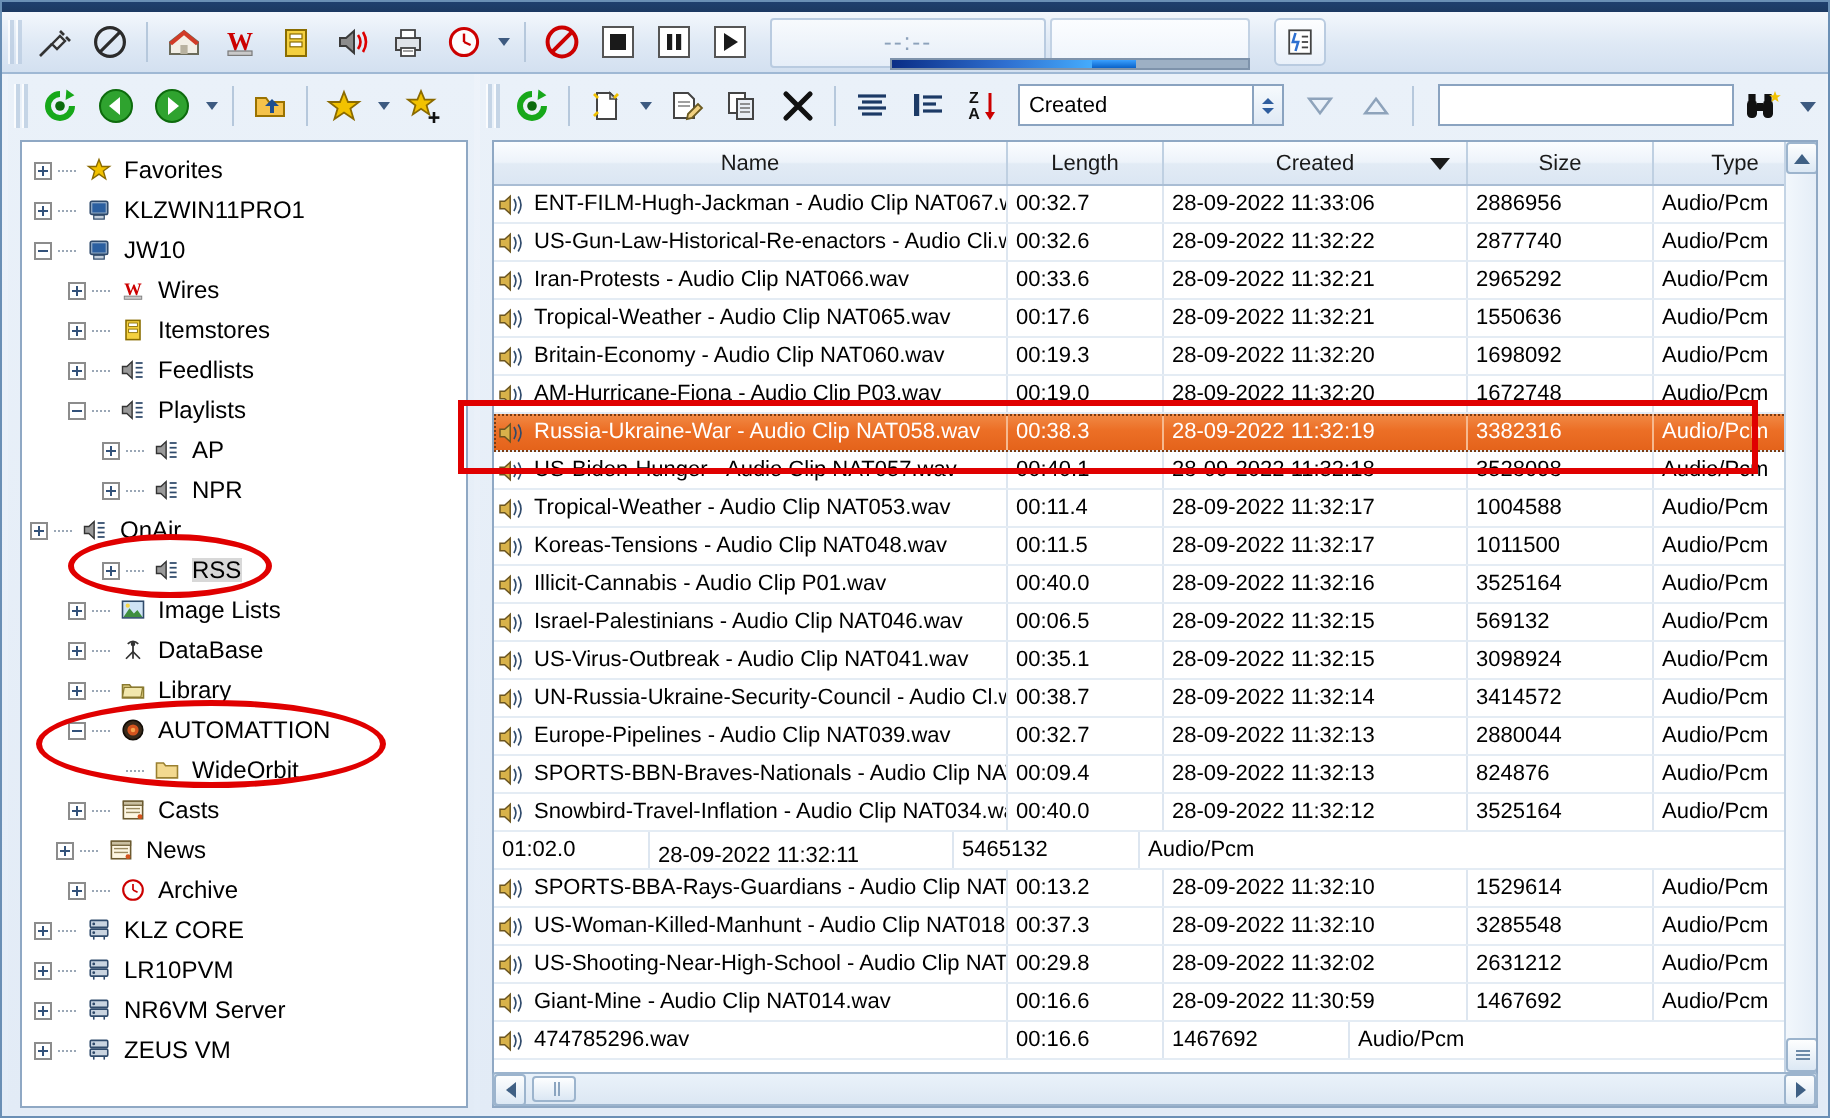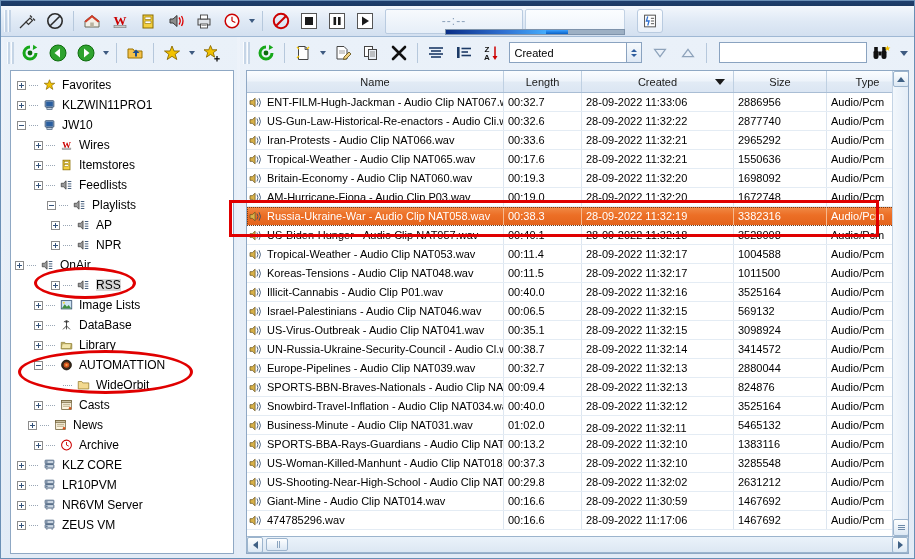--- a/index.html
+++ b/index.html
@@ -492,21 +492,21 @@
               <svg width="15" height="14" viewBox="0 0 16 16">
                 <path d="M2 6 L4.5 6 L7.5 3.2 L7.5 12.8 L4.5 10 L2 10 Z" fill="#9a9a9a" stroke="#333" stroke-width="0.8"></path>
                 <line x1="9.5" y1="4" x2="13.5" y2="4" stroke="#2f4a6b" stroke-width="1"></line>
                 <line x1="9.5" y1="6.7" x2="13.5" y2="6.7" stroke="#2f4a6b" stroke-width="1"></line>
                 <line x1="9.5" y1="9.4" x2="13.5" y2="9.4" stroke="#2f4a6b" stroke-width="1"></line>
                 <line x1="9.5" y1="12" x2="13.5" y2="12" stroke="#2f4a6b" stroke-width="1"></line>
               </svg>
             </span>
             <span class="tlabel">Feedlists</span>
           </div>
-          <div class="tnode" style="padding-left: 36px;">
+          <div class="tnode" style="padding-left: 23px;">
             <span class="expander "></span>
             <span class="dots"></span>
             <span class="ticon">
               <svg width="15" height="14" viewBox="0 0 16 16">
                 <path d="M2 6 L4.5 6 L7.5 3.2 L7.5 12.8 L4.5 10 L2 10 Z" fill="#9a9a9a" stroke="#333" stroke-width="0.8"></path>
                 <line x1="9.5" y1="4" x2="13.5" y2="4" stroke="#2f4a6b" stroke-width="1"></line>
                 <line x1="9.5" y1="6.7" x2="13.5" y2="6.7" stroke="#2f4a6b" stroke-width="1"></line>
                 <line x1="9.5" y1="9.4" x2="13.5" y2="9.4" stroke="#2f4a6b" stroke-width="1"></line>
                 <line x1="9.5" y1="12" x2="13.5" y2="12" stroke="#2f4a6b" stroke-width="1"></line>
               </svg>
@@ -1239,28 +1239,20 @@
               <span>28-09-2022 11:32:12</span>
             </div>
             <div class="gc num" style="width: 93px; flex: 0 0 auto;">
               <span>3525164</span>
             </div>
             <div class="gc num" style="width: 100px; flex: 1 1 auto;">
               <span>Audio/Pcm</span>
             </div>
           </div>
           <div class="grow">
-            <div class="gc name" style="width: 257px; flex: 0 0 auto;">
-              <svg class="wavicon" viewBox="0 0 16 14">
-                <path d="M1 5 L3.5 5 L6.5 2.3 L6.5 11.7 L3.5 9 L1 9 Z" fill="#d8b24a" stroke="#6b5520" stroke-width="0.8"></path>
-                <path d="M8.5 3.8 Q10.6 7 8.5 10.2" fill="none" stroke="#2f4a6b" stroke-width="0.9"></path>
-                <path d="M10.8 2.4 Q13.8 7 10.8 11.6" fill="none" stroke="#2f4a6b" stroke-width="0.9"></path>
-              </svg>
-              <span>Business-Minute - Audio Clip NAT031.wav</span>
-            </div>
             <div class="gc num" style="width: 78px; flex: 0 0 auto;">
               <span>01:02.0</span>
             </div>
             <div class="gc num" style="width: 152px; flex: 0 0 auto; align-items: flex-end;">
               <span>28-09-2022 11:32:11</span>
             </div>
             <div class="gc num" style="width: 93px; flex: 0 0 auto;">
               <span>5465132</span>
             </div>
             <div class="gc num" style="width: 100px; flex: 1 1 auto;">
@@ -1276,21 +1268,21 @@
               </svg>
               <span>SPORTS-BBA-Rays-Guardians - Audio Clip NAT0</span>
             </div>
             <div class="gc num" style="width: 78px; flex: 0 0 auto;">
               <span>00:13.2</span>
             </div>
             <div class="gc num" style="width: 152px; flex: 0 0 auto;">
               <span>28-09-2022 11:32:10</span>
             </div>
             <div class="gc num" style="width: 93px; flex: 0 0 auto;">
-              <span>1383116</span>
+              <span>1529614</span>
             </div>
             <div class="gc num" style="width: 100px; flex: 1 1 auto;">
               <span>Audio/Pcm</span>
             </div>
           </div>
           <div class="grow">
             <div class="gc name" style="width: 257px; flex: 0 0 auto;">
               <svg class="wavicon" viewBox="0 0 16 14">
                 <path d="M1 5 L3.5 5 L6.5 2.3 L6.5 11.7 L3.5 9 L1 9 Z" fill="#d8b24a" stroke="#6b5520" stroke-width="0.8"></path>
                 <path d="M8.5 3.8 Q10.6 7 8.5 10.2" fill="none" stroke="#2f4a6b" stroke-width="0.9"></path>
@@ -1359,23 +1351,20 @@
             <div class="gc name" style="width: 257px; flex: 0 0 auto;">
               <svg class="wavicon" viewBox="0 0 16 14">
                 <path d="M1 5 L3.5 5 L6.5 2.3 L6.5 11.7 L3.5 9 L1 9 Z" fill="#d8b24a" stroke="#6b5520" stroke-width="0.8"></path>
                 <path d="M8.5 3.8 Q10.6 7 8.5 10.2" fill="none" stroke="#2f4a6b" stroke-width="0.9"></path>
                 <path d="M10.8 2.4 Q13.8 7 10.8 11.6" fill="none" stroke="#2f4a6b" stroke-width="0.9"></path>
               </svg>
               <span>474785296.wav</span>
             </div>
             <div class="gc num" style="width: 78px; flex: 0 0 auto;">
               <span>00:16.6</span>
-            </div>
-            <div class="gc num" style="width: 152px; flex: 0 0 auto;">
-              <span>28-09-2022 11:17:06</span>
             </div>
             <div class="gc num" style="width: 93px; flex: 0 0 auto;">
               <span>1467692</span>
             </div>
             <div class="gc num" style="width: 100px; flex: 1 1 auto;">
               <span>Audio/Pcm</span>
             </div>
           </div>
         </div>
 

